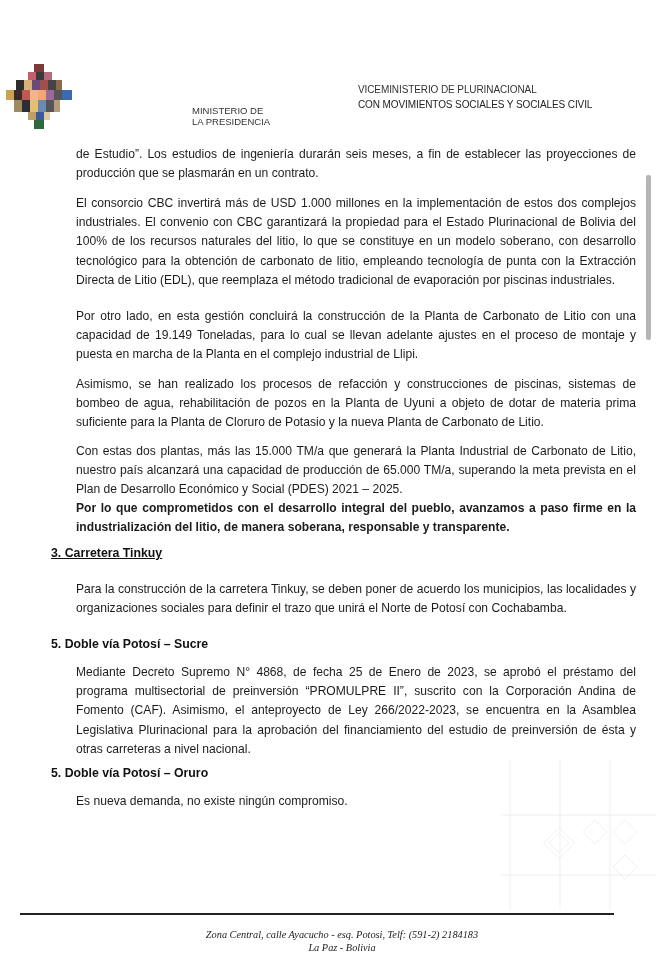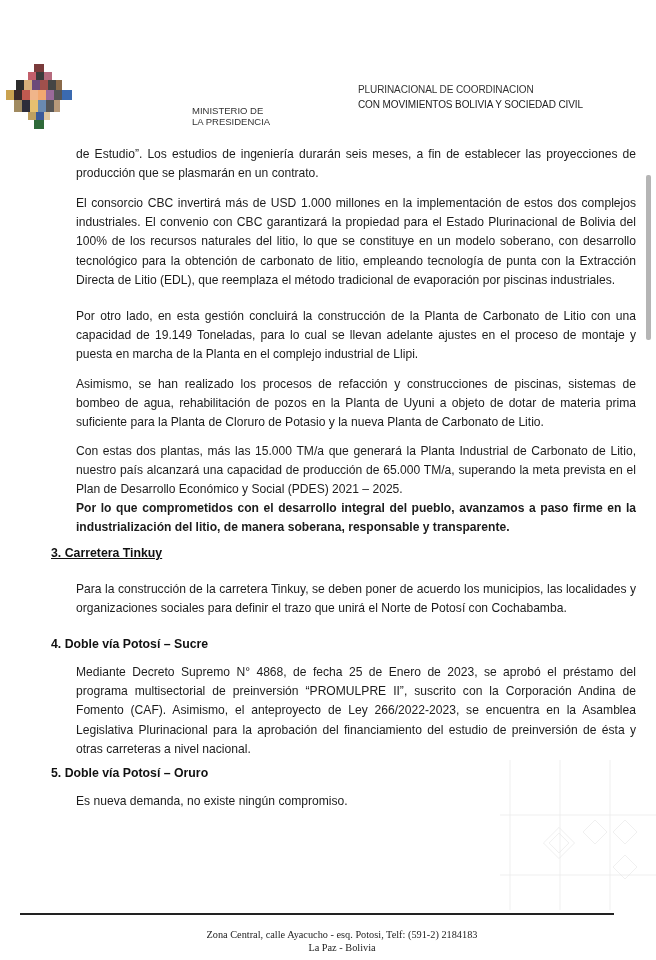--- a/index.html
+++ b/index.html
@@ -19,21 +19,21 @@
     .p { position: absolute; }
     .heading { position: absolute; left: 51px; font-weight: bold; font-size: 12.3px; color: #111; }
 
     .scroll-track { position: absolute; left: 646px; top: 175px; width: 5px; height: 170px; }
     .scroll-thumb { width: 5px; height: 165px; background: #b5b5b5; border-radius: 2px; }
 
     .watermark { position: absolute; left: 500px; top: 760px; width: 156px; height: 150px; opacity: 0.25; }
 
     .footer-rule { position: absolute; left: 20px; top: 913px; width: 594px; height: 2px; background: #222; }
     .footer { position: absolute; left: 0; top: 928px; width: 656px; text-align: center; font-family: "Liberation Serif", "DejaVu Serif", serif; font-size: 10.3px; line-height: 13px; color: #222; }
-    .footer .f1 { padding-left: 28px; }
+    .footer .f1 { padding-left: 28px; font-style: italic; }
   </style>
 </head>
 <body>
 
 <div class="header">
   <svg class="emblem" viewBox="0 0 72 70">
     <rect x="30" y="2" width="10" height="8" fill="#7a3b3b"></rect>
     <rect x="24" y="10" width="8" height="8" fill="#c25f6b"></rect>
     <rect x="32" y="10" width="8" height="8" fill="#3a3a3a"></rect>
     <rect x="40" y="10" width="8" height="8" fill="#b56a7d"></rect>
@@ -60,38 +60,38 @@
     <rect x="24" y="50" width="8" height="8" fill="#bfa060"></rect>
     <rect x="32" y="50" width="8" height="8" fill="#3a5a9a"></rect>
     <rect x="40" y="50" width="6" height="8" fill="#e0c8a0"></rect>
     <rect x="30" y="58" width="10" height="9" fill="#2f6a3a"></rect>
   </svg>
   <div class="ministry">
     <div>MINISTERIO DE</div>
     <div>LA PRESIDENCIA</div>
   </div>
   <div class="vice">
-    <div>PLURINACIONAL DE COORDINACION</div>
-    <div class="l2">CON MOVIMIENTOS BOLIVIA Y SOCIEDAD CIVIL</div>
+    <div>VICEMINISTERIO DE PLURINACIONAL</div>
+    <div class="l2">CON MOVIMIENTOS SOCIALES Y SOCIALES CIVIL</div>
   </div>
 </div>
 
 <div class="body-text" style="top:0;">
   <p class="p" style="top:145px; width:560px;">de Estudio”. Los estudios de ingeniería durarán seis meses, a fin de establecer las proyecciones de producción que se plasmarán en un contrato.</p>
   <p class="p" style="top:194px; width:560px;">El consorcio CBC invertirá más de USD 1.000 millones en la implementación de estos dos complejos industriales. El convenio con CBC garantizará la propiedad para el Estado Plurinacional de Bolivia del 100% de los recursos naturales del litio, lo que se constituye en un modelo soberano, con desarrollo tecnológico para la obtención de carbonato de litio, empleando tecnología de punta con la Extracción Directa de Litio (EDL), que reemplaza el método tradicional de evaporación por piscinas industriales.</p>
   <p class="p" style="top:307px; width:560px;">Por otro lado, en esta gestión concluirá la construcción de la Planta de Carbonato de Litio con una capacidad de 19.149 Toneladas, para lo cual se llevan adelante ajustes en el proceso de montaje y puesta en marcha de la Planta en el complejo industrial de Llipi.</p>
   <p class="p" style="top:375px; width:560px;">Asimismo, se han realizado los procesos de refacción y construcciones de piscinas, sistemas de bombeo de agua, rehabilitación de pozos en la Planta de Uyuni a objeto de dotar de materia prima suficiente para la Planta de Cloruro de Potasio y la nueva Planta de Carbonato de Litio.</p>
   <p class="p" style="top:442px; width:560px;">Con estas dos plantas, más las 15.000 TM/a que generará la Planta Industrial de Carbonato de Litio, nuestro país alcanzará una capacidad de producción de 65.000 TM/a, superando la meta prevista en el Plan de Desarrollo Económico y Social (PDES) 2021 – 2025.</p>
   <p class="p" style="top:499px; width:560px;font-weight:bold;">Por lo que comprometidos con el desarrollo integral del pueblo, avanzamos a paso firme en la industrialización del litio, de manera soberana, responsable y transparente.</p>
 </div>
 
 <div class="heading" style="top:546px;text-decoration:underline;">3. Carretera Tinkuy</div>
 <div class="body-text" style="top:572px;margin-top:8px;">Para la construcción de la carretera Tinkuy, se deben poner de acuerdo los municipios, las localidades y organizaciones sociales para definir el trazo que unirá el Norte de Potosí con Cochabamba.</div>
 
-<div class="heading" style="top:637px;">4. Doble vía Potosí – Sucre</div>
+<div class="heading" style="top:637px;">5. Doble vía Potosí – Sucre</div>
 <div class="body-text" style="top:663px;">Mediante Decreto Supremo N° 4868, de fecha 25 de Enero de 2023, se aprobó el préstamo del programa multisectorial de preinversión “PROMULPRE II”, suscrito con la Corporación Andina de Fomento (CAF). Asimismo, el anteproyecto de Ley 266/2022-2023, se encuentra en la Asamblea Legislativa Plurinacional para la aprobación del financiamiento del estudio de preinversión de ésta y otras carreteras a nivel nacional.</div>
 
 <div class="heading" style="top:766px;">5. Doble vía Potosí – Oruro</div>
 <div class="body-text" style="top:792px;">Es nueva demanda, no existe ningún compromiso.</div>
 
 <div class="scroll-track">
   <div class="scroll-thumb"></div>
 </div>
 
 <svg class="watermark" viewBox="0 0 156 150">

